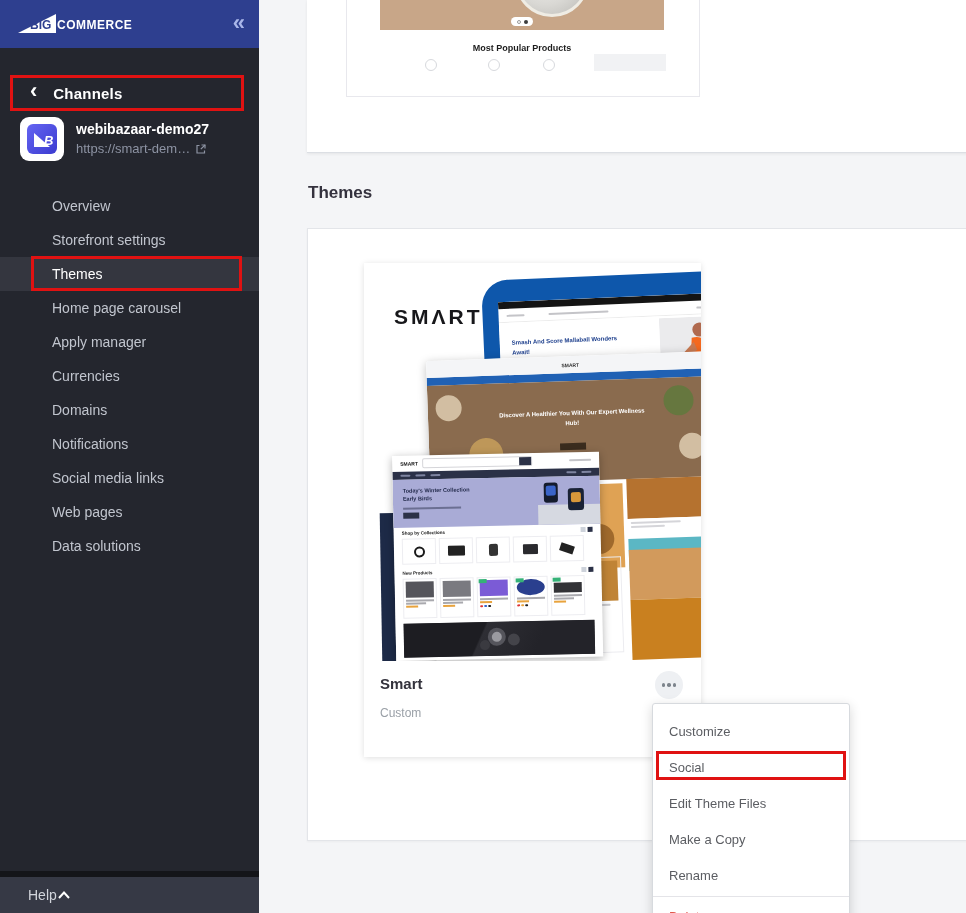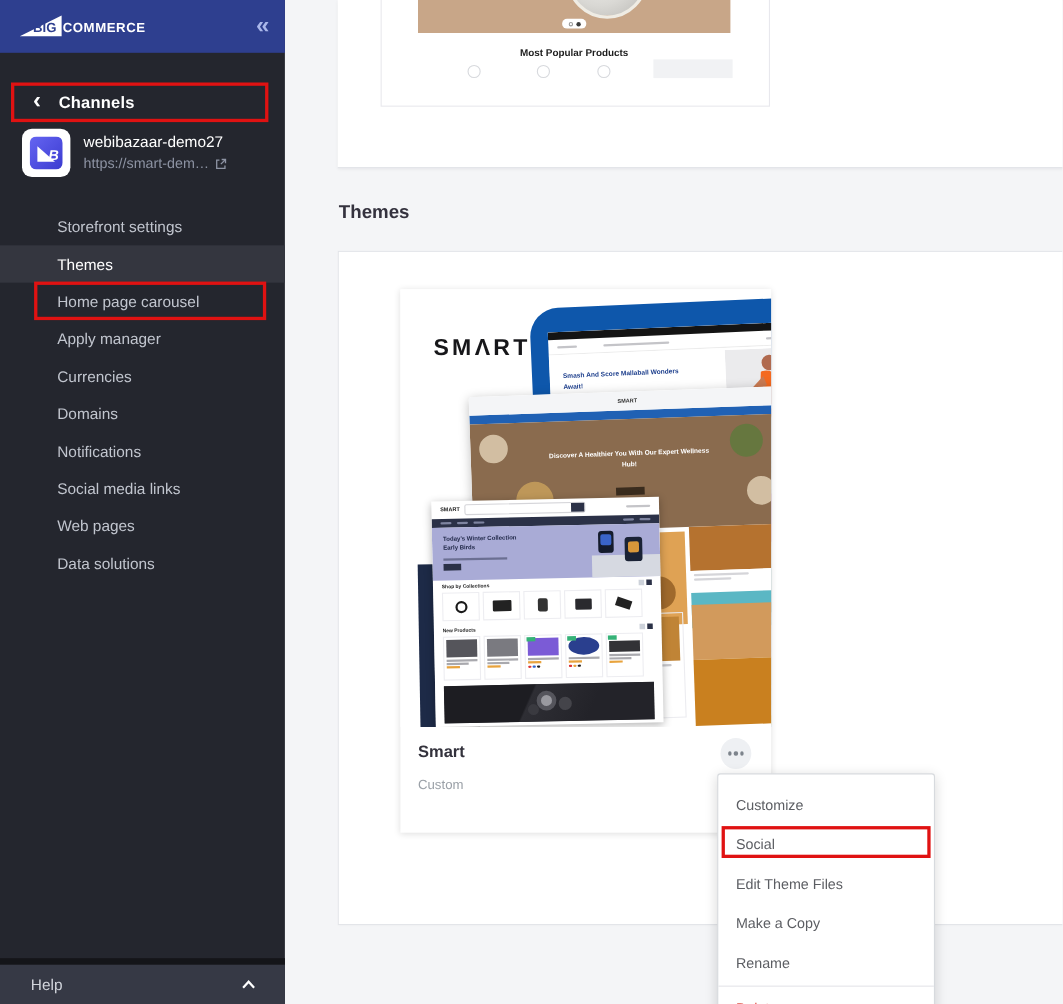--- a/index.html
+++ b/index.html
@@ -13,27 +13,27 @@
   .logo-wrap{position:relative;height:24px;display:flex;align-items:center;}
   .collapse{color:#aab7ea;font-size:22px;font-weight:bold;cursor:pointer;line-height:1;padding-bottom:3px;}
   .back-row{position:absolute;left:0;top:75px;width:259px;height:36px;display:flex;align-items:center;
             color:#fff;cursor:pointer;}
   .back-chev{font-size:22px;font-weight:bold;margin-left:30px;line-height:1;padding-bottom:4px;}
   .back-label{font-size:15px;font-weight:bold;margin-left:16px;letter-spacing:.2px;}
   .store-row{position:absolute;left:20px;top:117px;width:225px;display:flex;}
   .store-avatar{width:44px;height:44px;background:#fff;border-radius:9px;display:flex;
                 align-items:center;justify-content:center;flex:none;}
   .store-meta{margin-left:12px;padding-top:4px;}
-  .store-name{color:#fff;font-size:14px;font-weight:normal;}
+  .store-name{color:#fff;font-size:14px;font-weight:bold;}
   .store-url{color:#8d93a3;font-size:13px;margin-top:4px;display:flex;align-items:center;gap:5px;}
   .nav{position:absolute;left:0;top:189px;width:259px;}
   .nav-item{height:34px;line-height:34px;padding-left:52px;font-size:14px;color:#c1c5ce;cursor:pointer;}
   .nav-item.selected{background:#34363f;color:#fff;}
   .help-bar{position:absolute;left:0;bottom:0;width:259px;height:42px;background:#363945;
-            border-top:6px solid #141519;display:flex;align-items:center;justify-content:space-between;
+            border-top:6px solid #141519;display:flex;align-items:center;
             padding:0 26px 0 28px;box-sizing:border-box;cursor:pointer;}
   .help-label{color:#d2d5dc;font-size:14px;}
 
   
   .panel{position:absolute;left:307px;width:680px;background:#fff;}
   .panel-top{top:0;height:152px;border-bottom:1px solid #dcdfe4;box-shadow:0 1px 3px rgba(0,0,0,.07);}
   .panel-themes{top:228px;height:613px;border:1px solid #e3e5e9;box-sizing:border-box;
                 box-shadow:0 1px 2px rgba(0,0,0,.04);}
   .section-title{position:absolute;left:308px;top:183px;font-size:17px;font-weight:bold;color:#34323e;}
 
@@ -193,20 +193,21 @@
           <svg width="12" height="12" viewBox="0 0 12 12">
             <path d="M4.5 2.5 H2 V10 H9.5 V7.5" fill="none" stroke="#8d93a3" stroke-width="1.2"></path>
             <path d="M6.5 2 H10 V5.5" fill="none" stroke="#8d93a3" stroke-width="1.2"></path>
             <path d="M10 2 L5.8 6.2" fill="none" stroke="#8d93a3" stroke-width="1.2"></path>
           </svg>
         </div>
       </div>
     </div>
 
     <div class="nav">
+      <div class="nav-item">Overview</div>
       <div class="nav-item">Storefront settings</div>
       <div class="nav-item selected">Themes</div>
       <div class="nav-item">Home page carousel</div>
       <div class="nav-item">Apply manager</div>
       <div class="nav-item">Currencies</div>
       <div class="nav-item">Domains</div>
       <div class="nav-item">Notifications</div>
       <div class="nav-item">Social media links</div>
       <div class="nav-item">Web pages</div>
       <div class="nav-item">Data solutions</div>

